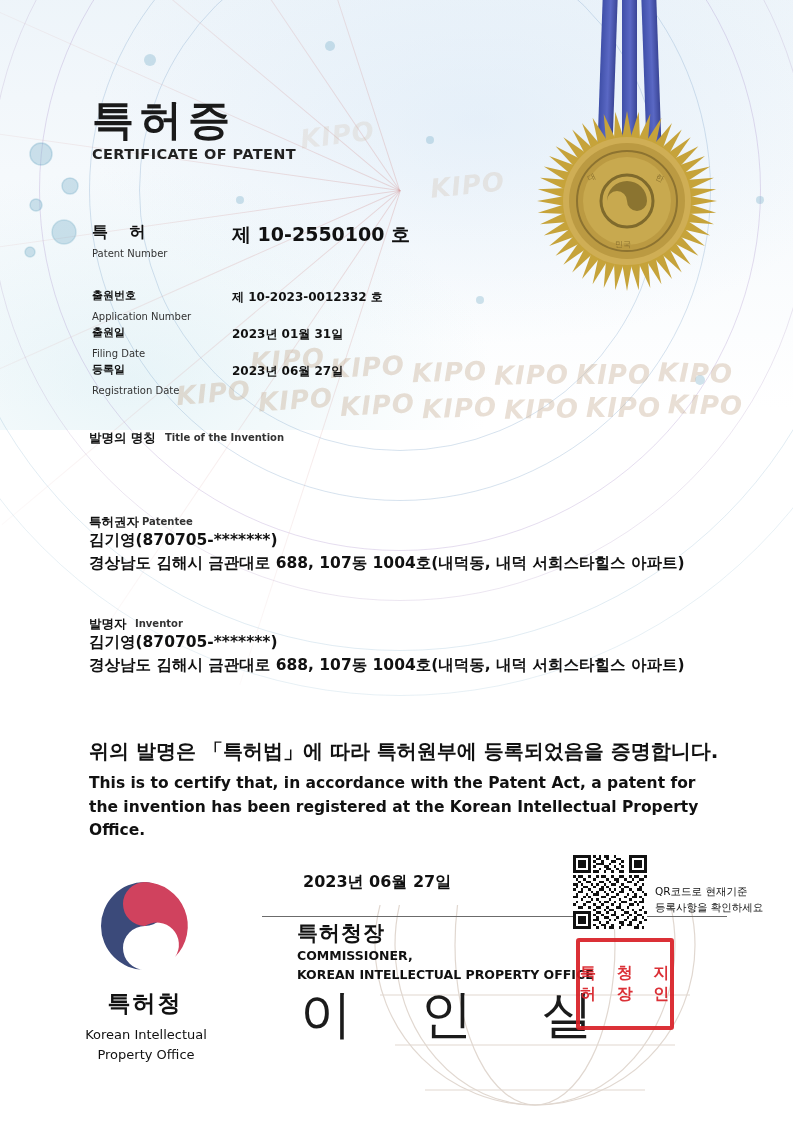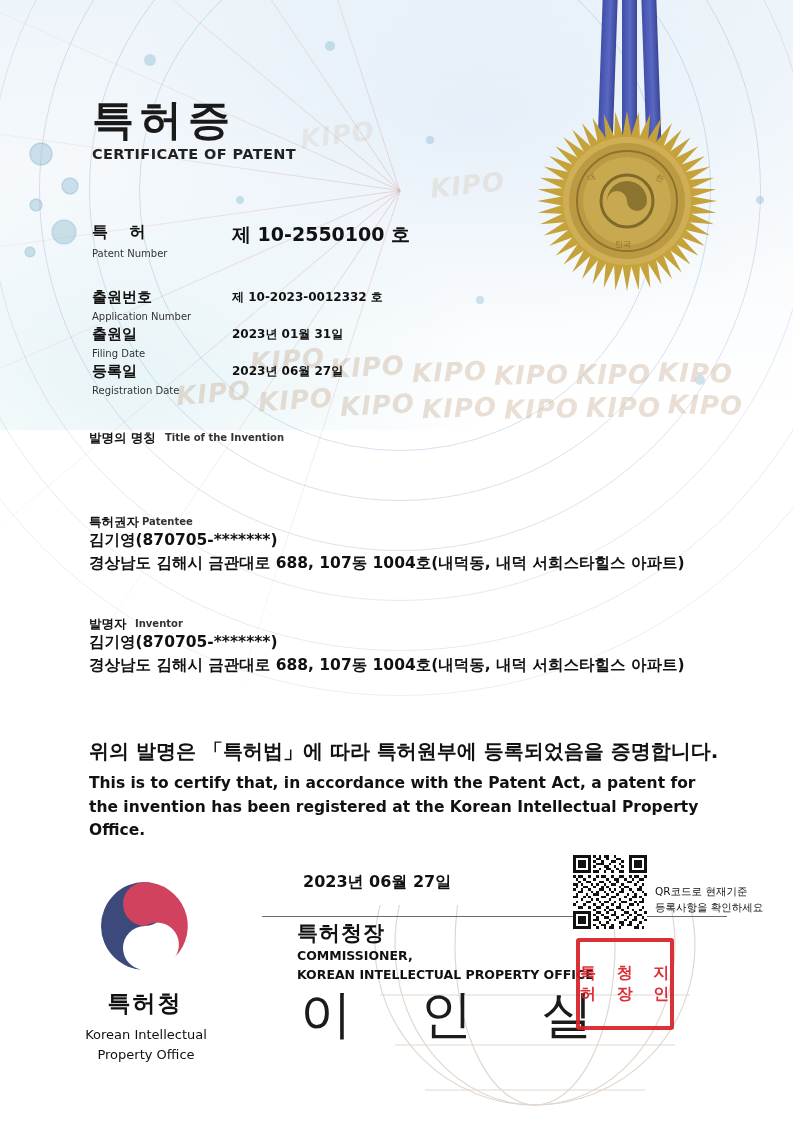--- a/index.html
+++ b/index.html
@@ -130,21 +130,21 @@
     position: absolute;
     left: 92px; top: 146px;
     font-size: 14.5px;
     font-weight: 700;
     letter-spacing: 0.4px;
     color: #222;
   }
 
   .field-label-ko {
     position: absolute;
-    font-size: 15px;
+    font-size: 11px;
     font-weight: 700;
     color: #111;
   }
   .field-label-en {
     position: absolute;
     font-size: 10px;
     font-weight: 400;
     color: #333;
   }
   .field-value {

